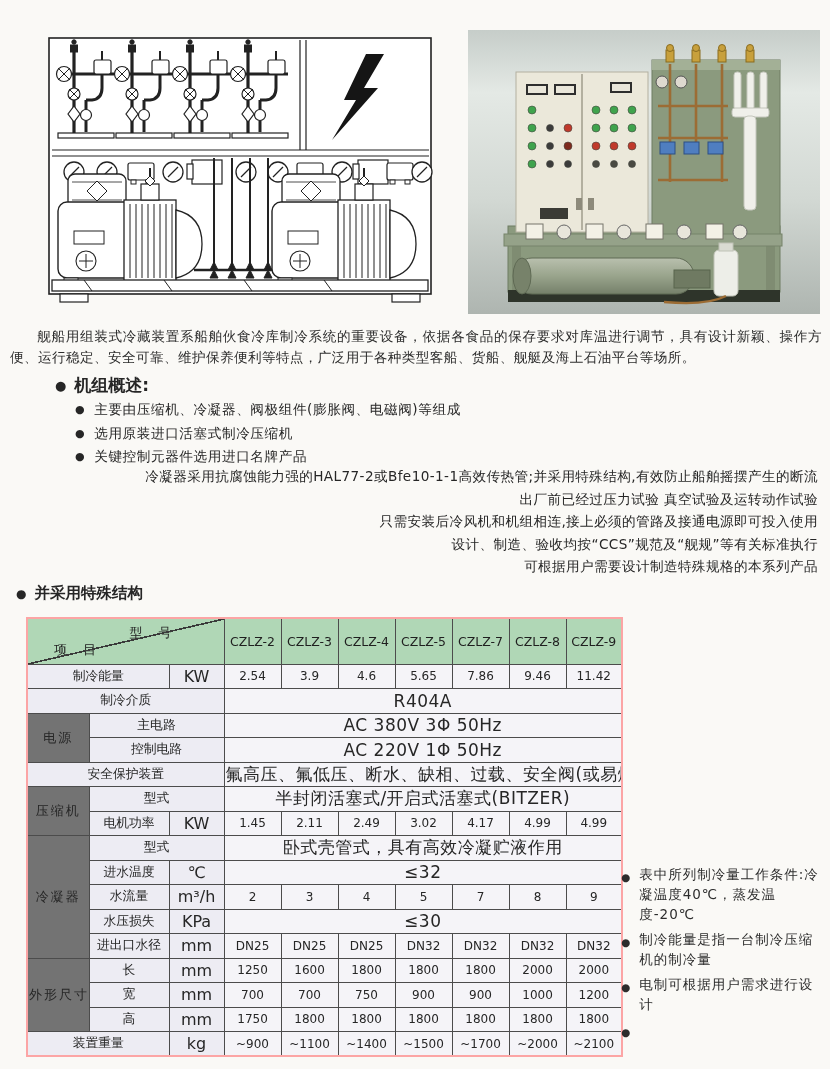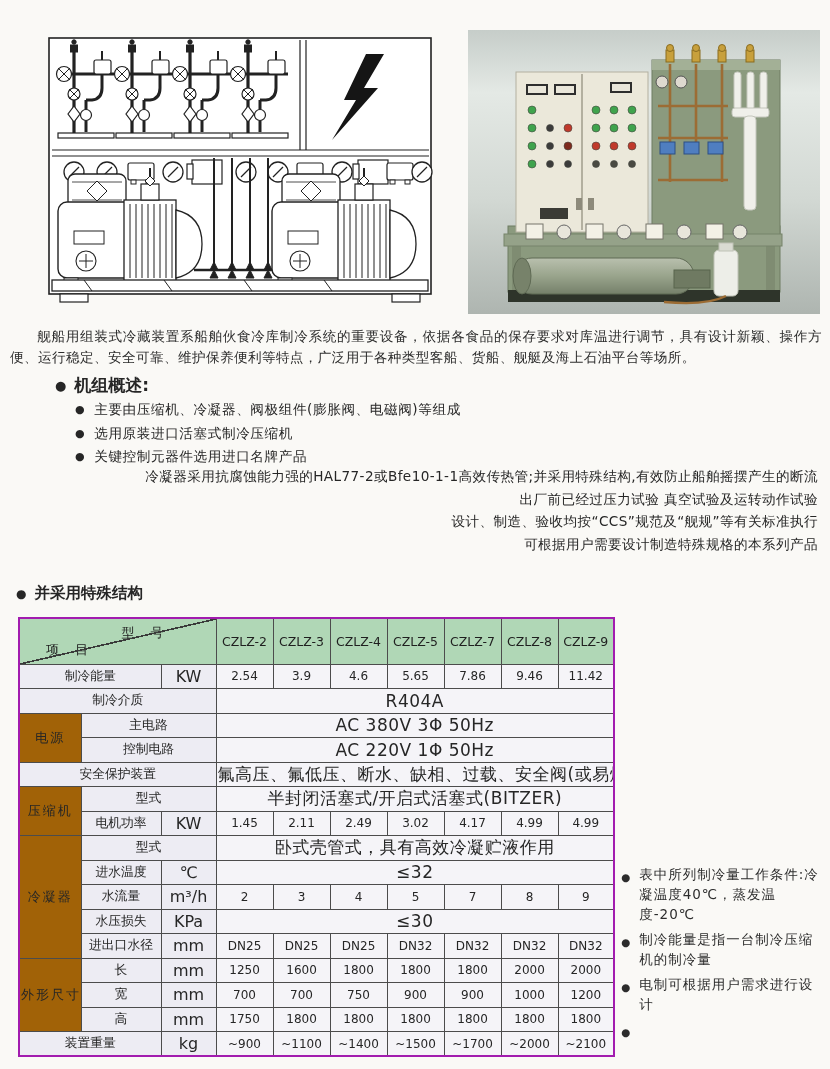--- a/index.html
+++ b/index.html
@@ -25,29 +25,29 @@
   
   #features{left:23px;top:465px;width:795px;}
   #features div{font-size:13.6px;line-height:22.5px;letter-spacing:0.4px;text-align:right;}
   #features div + div{padding-left:15px;}
 
   
   #params-head{left:16px;top:583px;font-size:15.5px;font-weight:bold;display:flex;gap:8px;align-items:center;}
   #params-head .dot{font-size:12px;}
 
   
-  #params-table{position:absolute;left:18px;top:617px;width:595px;border-collapse:collapse;
-                table-layout:fixed;border:2px solid #a21caf;}
+  #params-table{position:absolute;left:26px;top:617px;width:595px;border-collapse:collapse;
+                table-layout:fixed;border:2px solid #fca5a5;}
   #params-table td{border:1px solid #4c4c4c;text-align:center;vertical-align:middle;
                    padding:0 1px;overflow:hidden;white-space:nowrap;}
   #params-table tr{height:24.5px;}
   #params-table tr.hdr{height:46px;}
   .hdr td{background:#b0d7b6;font-size:12.5px;color:#1f1f1f;}
   td.lbl{background:#edecf3;font-size:12.8px;margin-left:39px;}
-  td.grp{background:#a16207;font-size:13px;letter-spacing:2px;margin-left:8px;}
+  td.grp{background:#737373;font-size:13px;letter-spacing:2px;margin-left:8px;}
   td.unit{background:#edecf3;font-size:16px;}
   td.val,td.spanv{background:#f5f4f8;font-size:12px;}
   td.spanv{font-size:17px;letter-spacing:0.5px;}
   td.corner{position:relative;background:#b0d7b6;padding:0;}
   td.corner::after{content:"";position:absolute;inset:0;
      background:linear-gradient(to bottom right,transparent calc(50% - 0.8px),#3a3a3a calc(50% - 0.8px),#3a3a3a calc(50% + 0.8px),transparent calc(50% + 0.8px));}
   td.corner .c-top{position:absolute;top:5px;right:46px;font-size:13px;letter-spacing:6px;}
   td.corner .c-bottom{position:absolute;bottom:5px;left:26px;font-size:13px;letter-spacing:6px;}
 
   
@@ -334,20 +334,21 @@
       </li>
     <li>
         <span class="dot">●</span>
         <span>关键控制元器件选用进口名牌产品</span>
       </li>
   </ul>
 
   <div class="abs" id="features">
     <div>冷凝器采用抗腐蚀能力强的HAL77-2或Bfe10-1-1高效传热管;并采用特殊结构,有效防止船舶摇摆产生的断流</div>
     <div>出厂前已经过压力试验 真空试验及运转动作试验</div>
+    <div>只需安装后冷风机和机组相连,接上必须的管路及接通电源即可投入使用</div>
     <div>设计、制造、验收均按“CCS”规范及“舰规”等有关标准执行</div>
     <div>可根据用户需要设计制造特殊规格的本系列产品</div>
   </div>
 
   <div class="abs" id="params-head">
     <span class="dot">●</span>
     <span>并采用特殊结构</span>
   </div>
 
   <table id="params-table">

